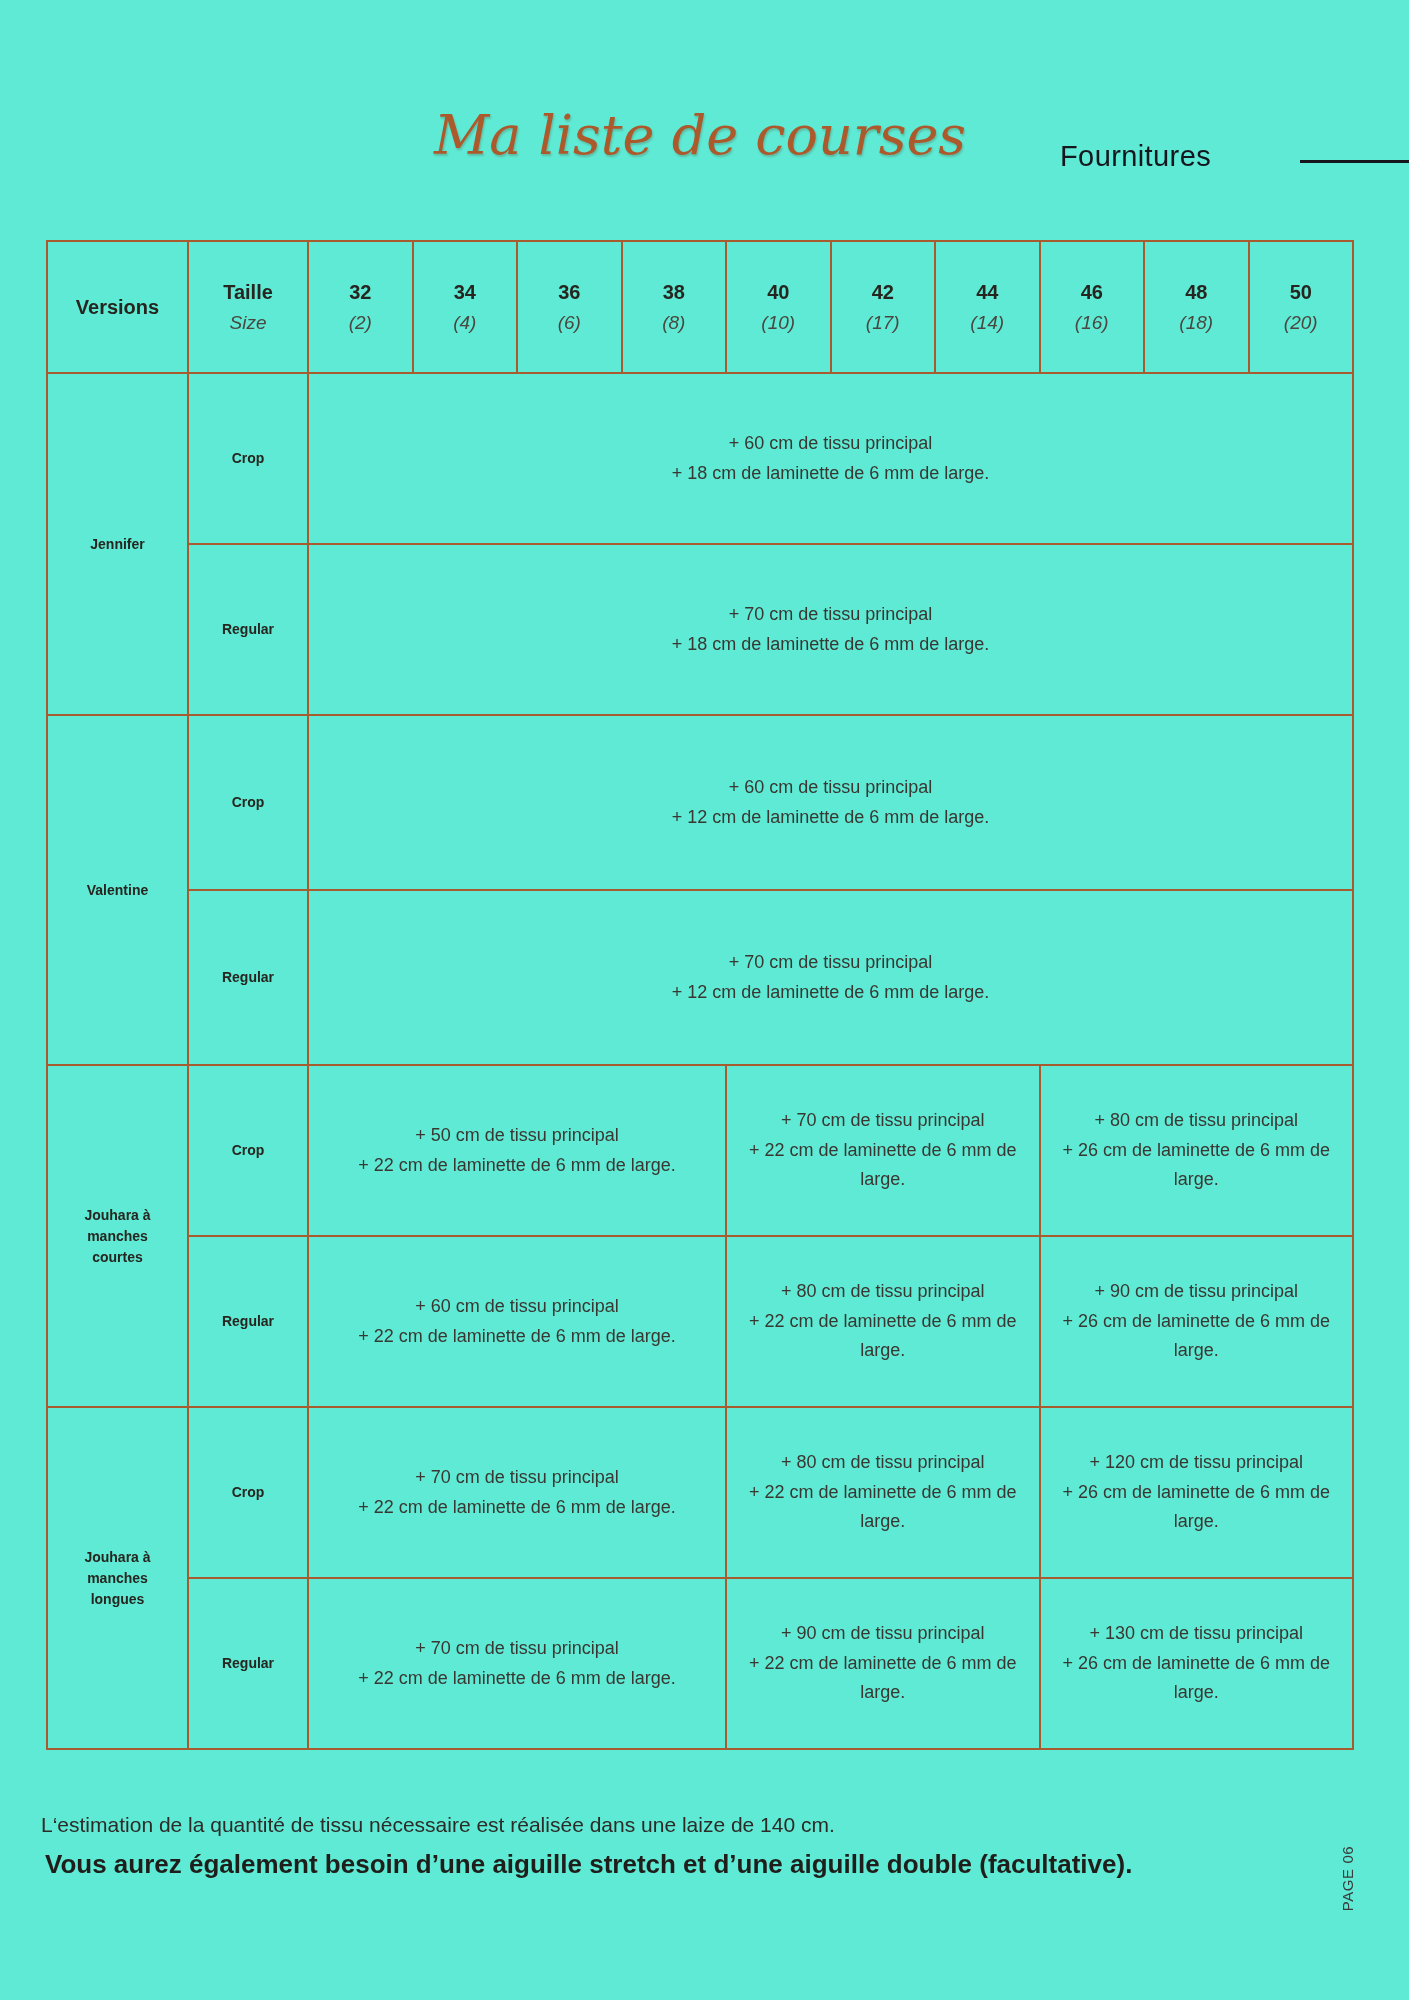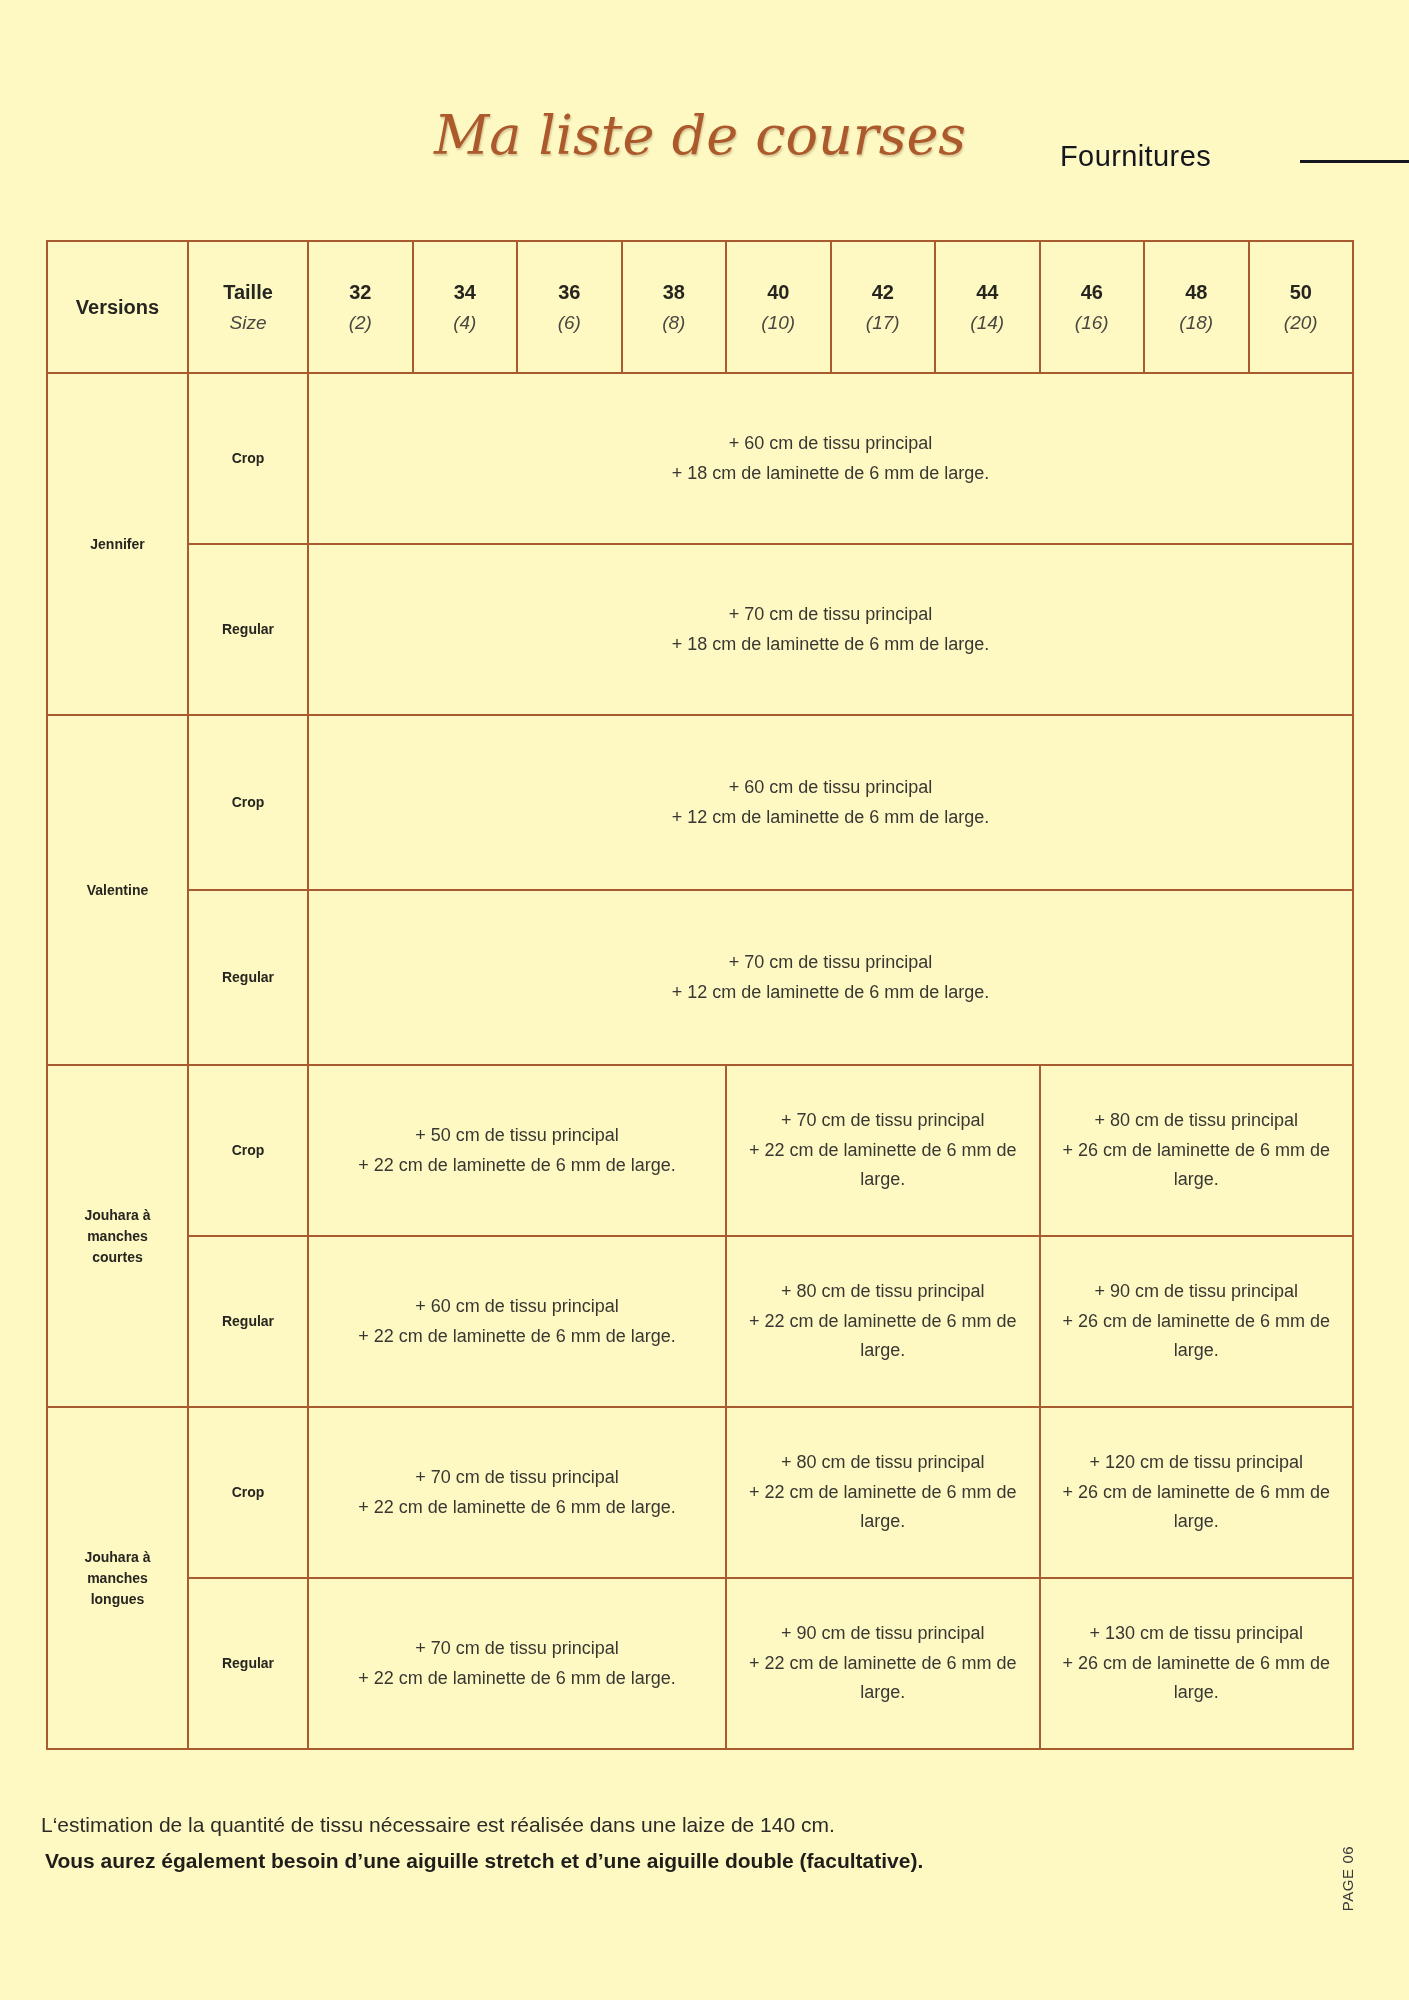--- a/index.html
+++ b/index.html
@@ -1,17 +1,17 @@
 <!DOCTYPE html>
 <html><head>
 <meta charset="utf-8">
 <style>
   html,body{margin:0;padding:0;}
   body{font-family:"Liberation Sans",sans-serif;}
-  .page{position:relative;width:1409px;height:2000px;background:#fef9c3;overflow:hidden;}
+  .page{position:relative;width:1409px;height:2000px;background:#5eead4;overflow:hidden;}
 
   
   .script-title{position:absolute;left:370px;top:104px;width:660px;text-align:center;
     font-family:"DejaVu Serif",serif;font-style:italic;font-size:54px;line-height:1.2;
     color:#ac5a2c;text-shadow:1px 2px 2px rgba(90,50,20,0.25);white-space:nowrap;}
   .fournitures{position:absolute;left:1060px;top:141px;font-size:29px;line-height:1.1;
     color:#16161e;letter-spacing:0.4px;}
   .hline{position:absolute;left:1300px;top:160px;width:109px;height:3px;background:#16161e;}
 
   
@@ -22,21 +22,21 @@
   .hdr-row{height:132px;}
   tr.r{height:171px;}
   .b{font-weight:bold;font-size:20px;color:#26251f;line-height:1.45;}
   .sub{font-size:19px;color:#4a4740;line-height:1.45;margin-top:2px;font-style:italic;}
   .pre{white-space:pre-line;}
   td.cellv{font-size:18px;color:#393732;line-height:1.65;white-space:pre-line;}
   th .lbl{font-weight:bold;font-size:14px;color:#26251f;line-height:1.5;white-space:pre-line;}
 
   
   .footer-1{position:absolute;left:41px;top:1813px;font-size:21px;color:#2c2b27;}
-  .footer-2{position:absolute;left:45px;top:1849px;font-size:21px;font-weight:bold;color:#1f1e1a;}
+  .footer-2{position:absolute;left:45px;top:1849px;font-size:26px;font-weight:bold;color:#1f1e1a;}
   .page-num{position:absolute;left:1302px;top:1832px;width:92px;height:92px;
     display:flex;align-items:center;justify-content:center;}
   .page-num span{transform:rotate(-90deg);font-size:15px;letter-spacing:0.6px;color:#3a3a3a;white-space:nowrap;}
 </style>
 </head>
 <body>
 
 <div class="page">
 
   <div class="script-title">Ma liste de courses</div>

